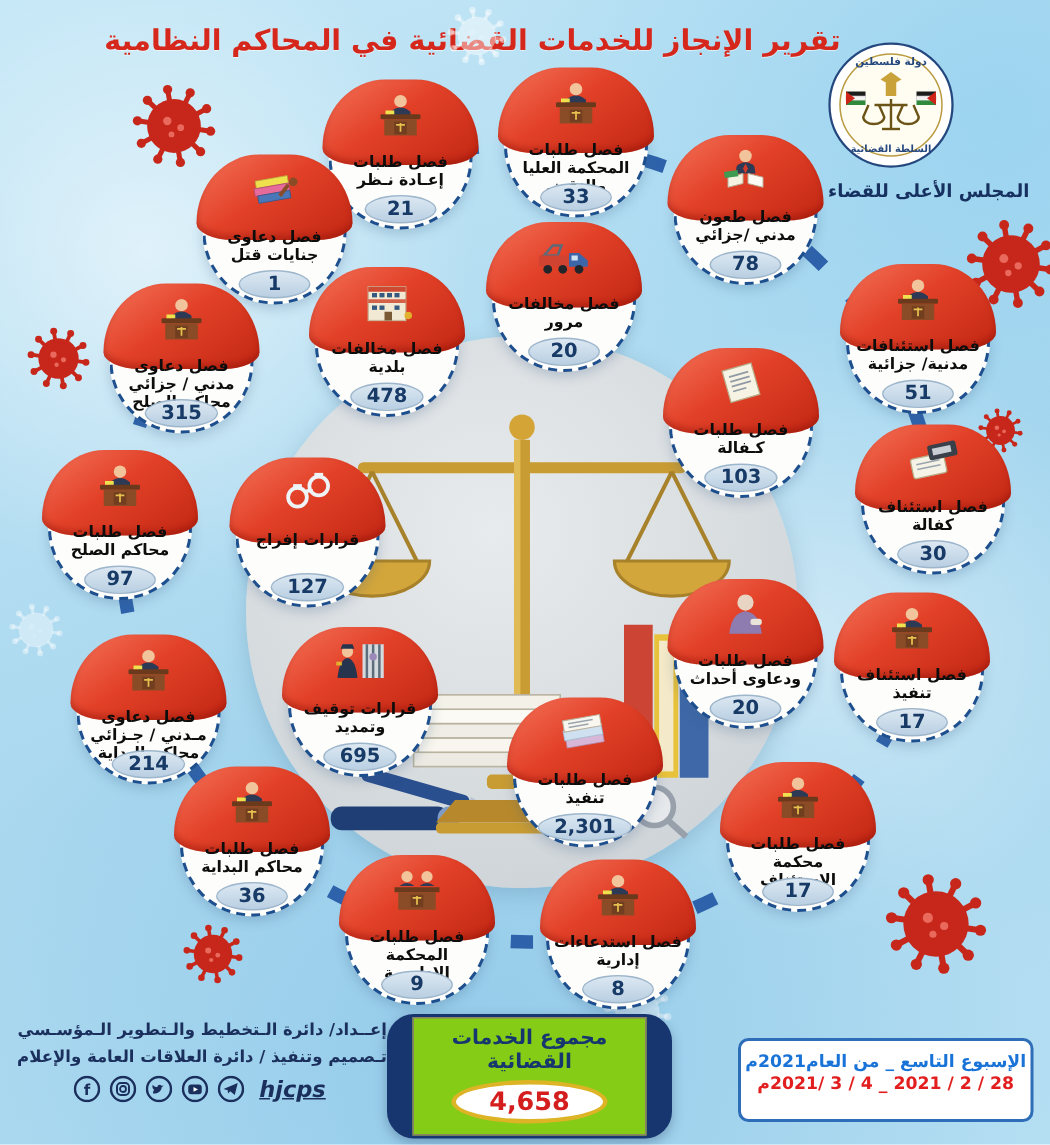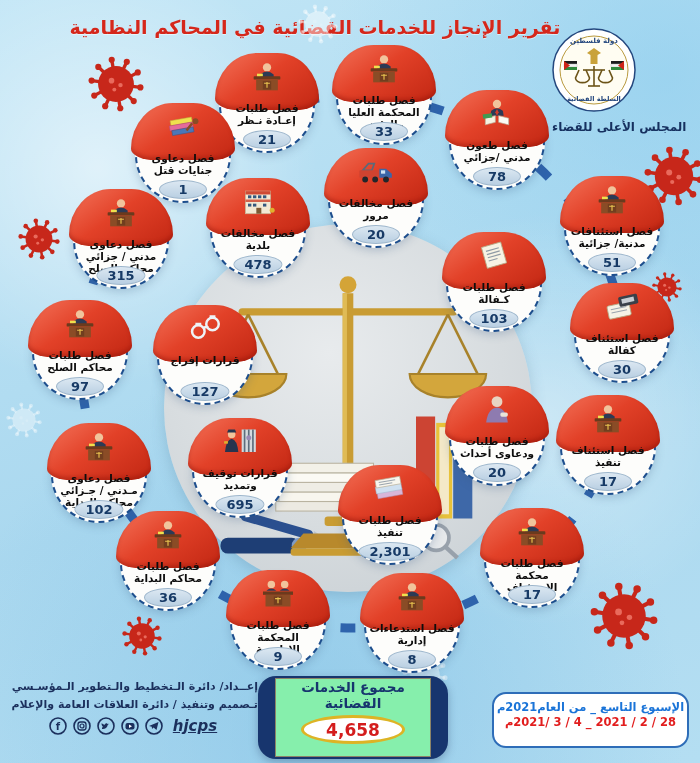--- a/index.html
+++ b/index.html
@@ -57,31 +57,31 @@
     border-radius:50%; color:#173a66; font-weight:bold; font-size:13px; direction:ltr;
   }
   
   .credits { position:absolute; left:8px; top:680px; width:250px; text-align:right; color:#1b2f5c; font-weight:bold; font-size:11px; z-index:6; }
   .credits > div { margin-bottom:5px; }
   .social { display:flex; direction:ltr; justify-content:center; align-items:center; gap:6px; margin-top:6px; }
   .social-handle { font-size:15px; font-style:italic; font-weight:bold; color:#1b2f5c; margin-left:4px;text-decoration:underline; }
   .total-box { position:absolute; left:258px; top:676px; width:190px; height:83px; background:#17356e; border-radius:18px; z-index:6; box-shadow:0 3px 8px rgba(40,60,100,.35); }
   .total-inner {
     position:absolute; top:2px; bottom:2px; left:17px; right:17px;
-    background:#86efac; border:1px solid #8c8468; text-align:center; 
+    background:#84cc16; border:1px solid #8c8468; text-align:center; padding-top:5px;
   }
   .total-label { color:#17356e; font-weight:bold; font-size:13.5px; line-height:1.2; white-space:pre-line; }
   .total-ellipse {
     margin:4px auto 4px; width:104px; height:29px; line-height:24px;
     border:3px solid #ddb425; border-radius:50%; background:#fff;
     color:#d41d1d; font-weight:bold; font-size:17px; direction:ltr;
   }
   .week-box {
     position:absolute; left:492px; top:692px; width:197px; height:56px; z-index:6;
-    background:#fff; border:2.5px solid #2e6db8; border-radius:14px;
+    background:#fff; border:2.5px solid #2e6db8; border-radius:7px;
     text-align:center; padding-top:6px;
   }
   .week-line1 { color:#1a74d8; font-weight:bold; font-size:11.5px; }
   .week-line2 { color:#e21e1e; font-weight:bold; font-size:11.5px; margin-top:1px; }
 </style>
 </head>
 <body>
 
 <div class="stage">
     <div class="virus" style="left: 402px; top: 652px;"><svg viewBox="0 0 100 100" width="46" height="46">
@@ -704,21 +704,21 @@
               <rect x="11" y="21" width="26" height="13" fill="#8a4c26"></rect>
               <rect x="19" y="23" width="10" height="10" fill="#713e1f"></rect>
               <path d="M24 24 v7 M20.5 25.5 h7" stroke="#e6c14f" stroke-width="1.4" fill="none"></path>
               <rect x="12" y="14" width="7" height="3" fill="#efe14e"></rect>
             </svg>
           </span>
     </div>
     <div class="blabel">فصل دعاوى
 مـدني / جـزائي
 محاكم البداية</div>
-    <div class="bnum">102</div>
+    <div class="bnum">214</div>
   </div>
       <div class="badge" style="left: 342px; top: 469px;">
     <div class="dome">
       <span class="bicon">
             <svg viewBox="0 0 48 36" width="44" height="30">
               <g transform="rotate(-10 24 18)">
                 <rect x="8" y="19" width="30" height="8" fill="#d8b6d8" stroke="#b191b1" stroke-width=".6"></rect>
                 <rect x="7" y="13" width="31" height="8" fill="#cfe0f0" stroke="#9fb6cc" stroke-width=".6"></rect>
                 <rect x="8" y="5" width="30" height="9" fill="#f8f6ee" stroke="#b9b09a" stroke-width=".8"></rect>
                 <g stroke="#9aa4ae" stroke-width="1.2">

